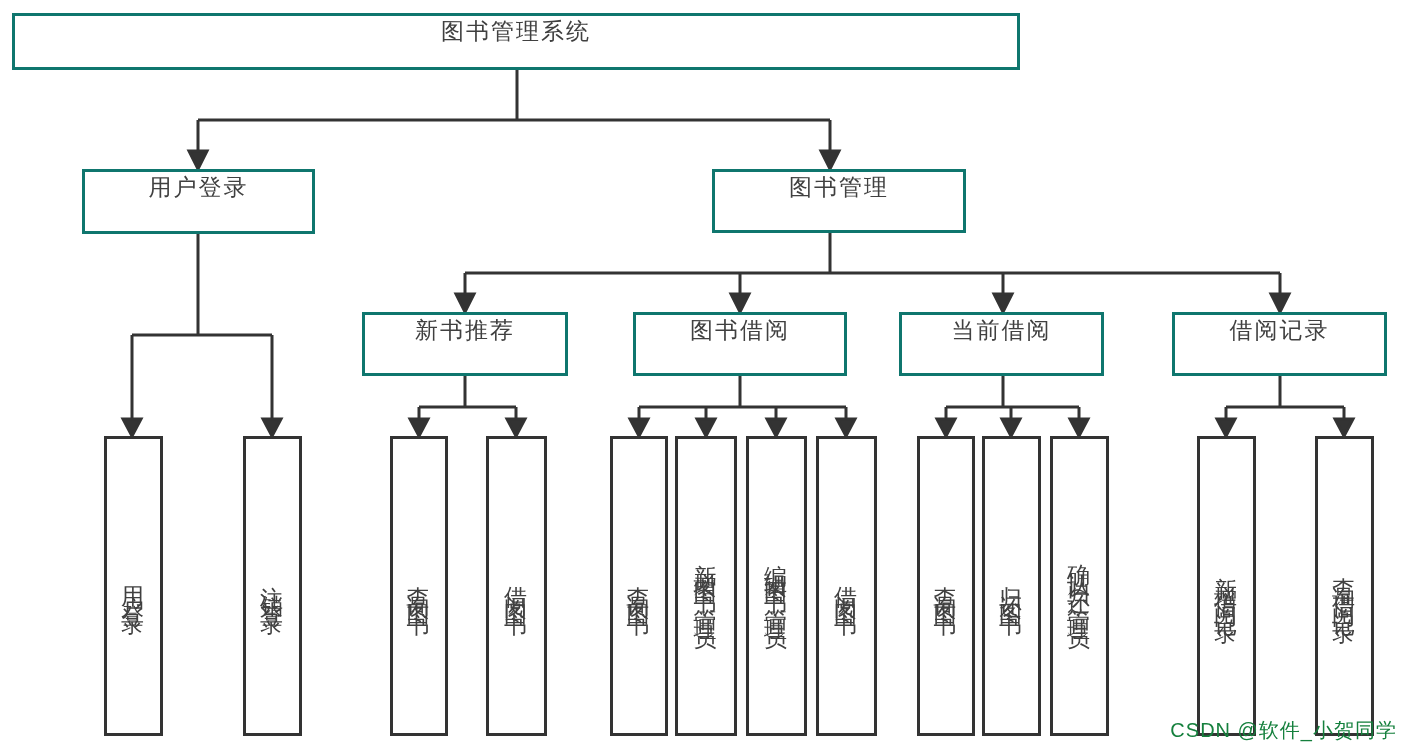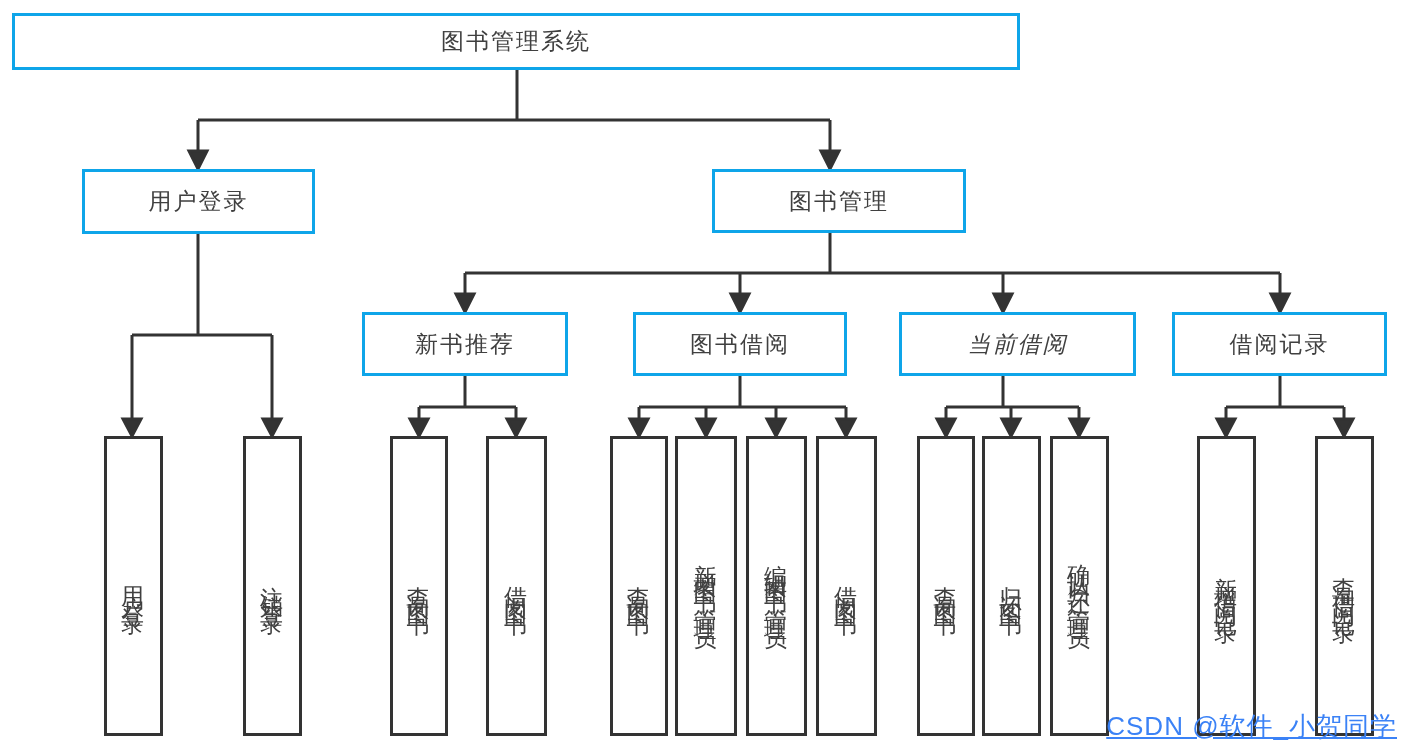--- a/index.html
+++ b/index.html
@@ -17,24 +17,24 @@
   }
   .wires {
     position: absolute;
     left: 0;
     top: 0;
     z-index: 1;
   }
   .node {
     position: absolute;
     box-sizing: border-box;
-    border: 3px solid #0ea5e9;
+    border: 3px solid #0f766e;
     background: #ffffff;
     display: flex;
-    align-items: center;
+    align-items: flex-start;
     justify-content: center;
     font-size: 23px;
     letter-spacing: 2px;
     color: #404040;
     z-index: 2;
     white-space: nowrap;
   }
   .leaf {
     position: absolute;
     box-sizing: border-box;
@@ -52,25 +52,24 @@
     text-orientation: mixed;
     font-size: 23px;
     letter-spacing: 9px;
     color: #404040;
     white-space: nowrap;
   }
   .watermark {
     position: absolute;
     right: 8px;
     bottom: 3px;
-    font-size: 26px;
+    font-size: 20px;
     letter-spacing: 1px;
-    color: #3b82f6;
+    color: #15803d;
     z-index: 3;
-    text-decoration: underline;
   }
 </style>
 </head>
 <body>
 
 <div class="stage">
 
   <svg class="wires" width="1405" height="747" viewBox="0 0 1405 747">
     <g stroke="#333333" stroke-width="3" fill="#333333">
 
@@ -133,21 +132,21 @@
   <div class="node" style="left:712px; top:169px; width:254px; height:64px;">
     <span>图书管理</span>
   </div>
 
   <div class="node" style="left:362px; top:312px; width:206px; height:64px;">
     <span>新书推荐</span>
   </div>
   <div class="node" style="left:633px; top:312px; width:214px; height:64px;">
     <span>图书借阅</span>
   </div>
-  <div class="node" style="left:899px; top:312px; width:237px; height:64px;font-style:italic;">
+  <div class="node" style="left:899px; top:312px; width:205px; height:64px;">
     <span>当前借阅</span>
   </div>
   <div class="node" style="left:1172px; top:312px; width:215px; height:64px;">
     <span>借阅记录</span>
   </div>
 
   <div class="leaf" style="left:104px; width:59px;">
     <span class="vtext">用户登录</span>
   </div>
   <div class="leaf" style="left:243px; width:59px;">

